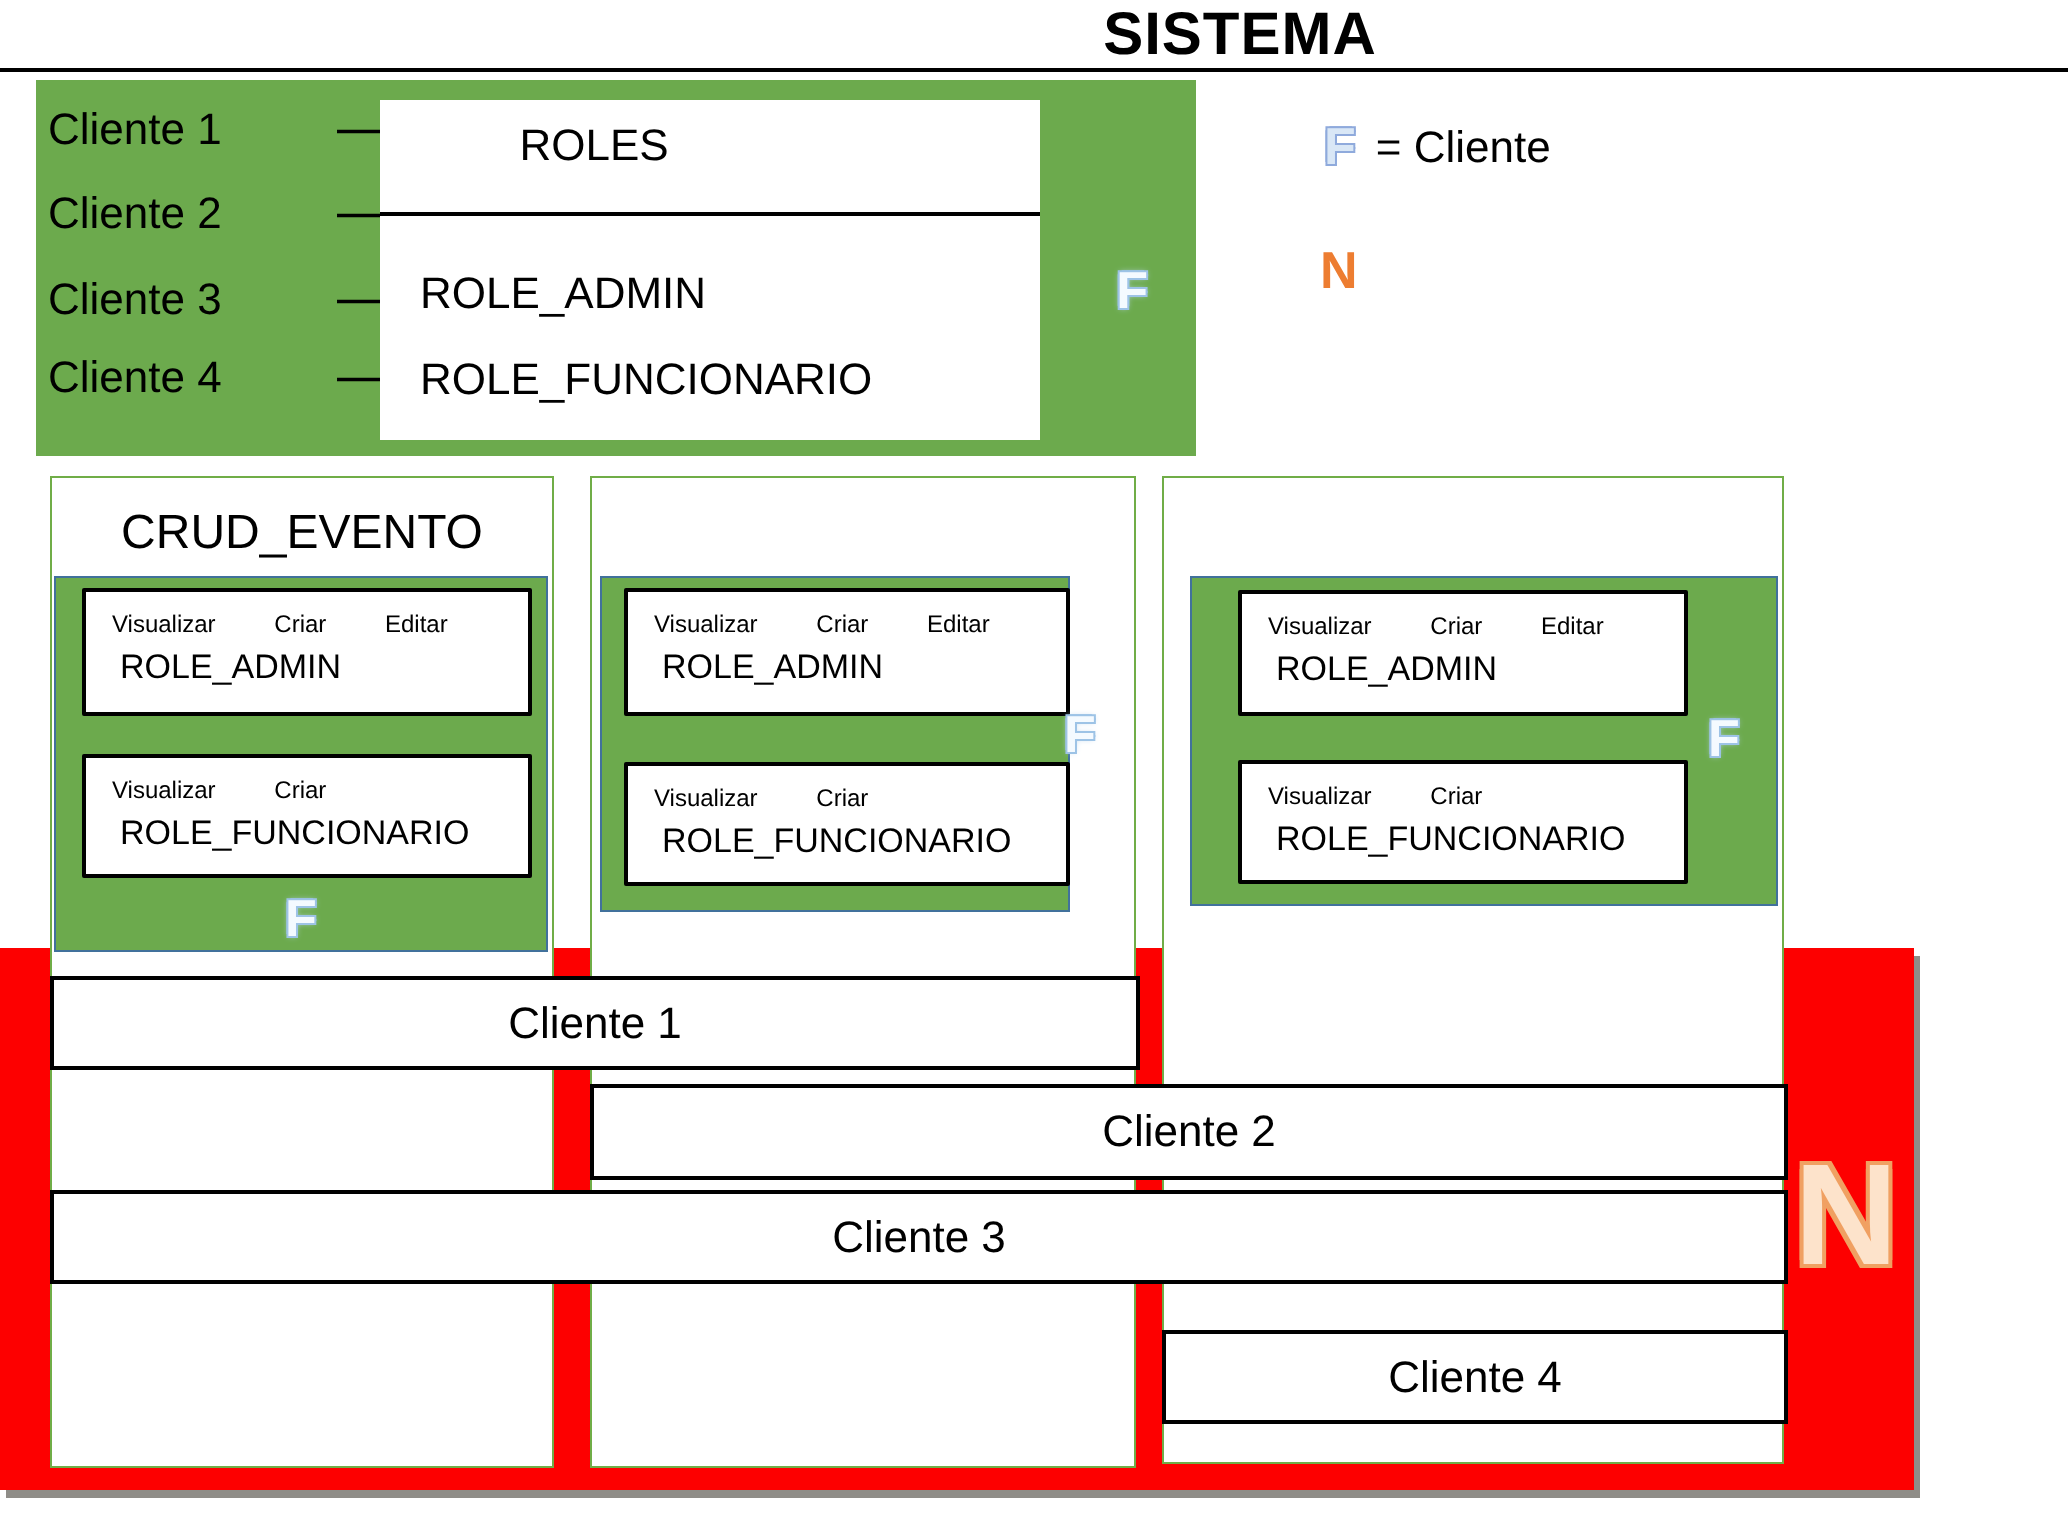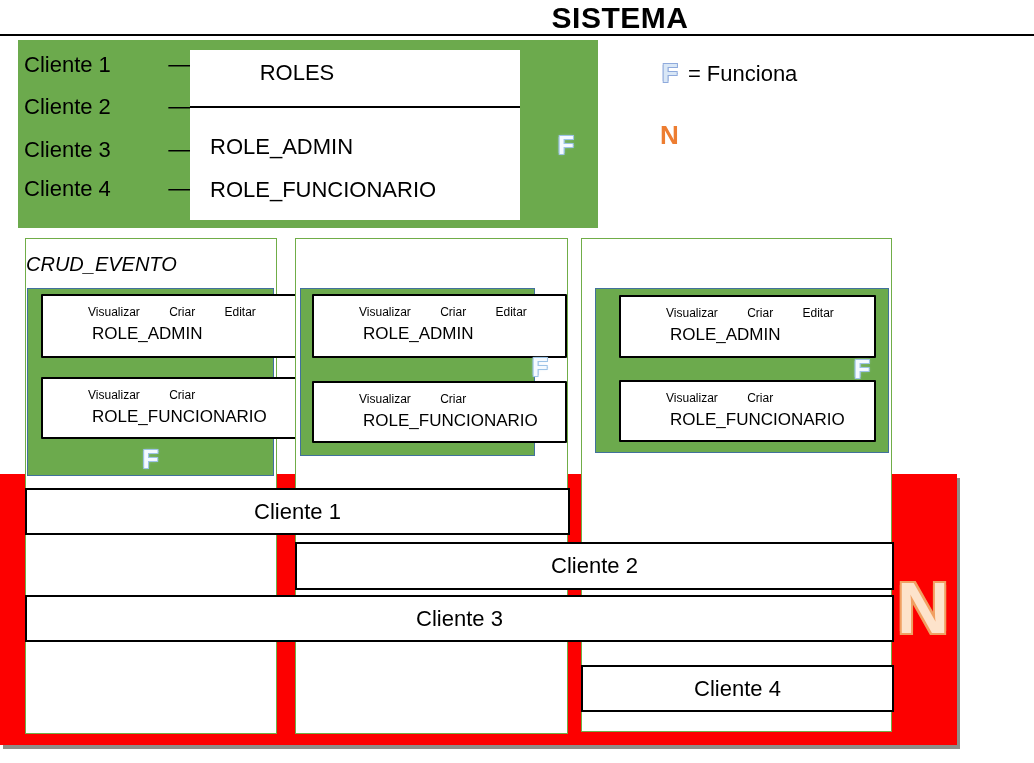--- a/index.html
+++ b/index.html
@@ -24,23 +24,23 @@
     text-shadow:-1px -1px 0 #9dc3e6, 1px -1px 0 #9dc3e6, -1px 1px 0 #9dc3e6, 1px 1px 0 #9dc3e6, 0 0 3px #bdd7ee;
   }
   .legend-row { display:flex; align-items:center; gap:10px; font-size:22px; }
   .legend-f {
     font-size:26px; font-weight:bold; color:#d9e7f6;
     text-shadow:-1px -1px 0 #8faadc, 1px -1px 0 #8faadc, -1px 1px 0 #8faadc, 1px 1px 0 #8faadc;
   }
   .legend-n { font-size:26px; font-weight:bold; color:#ed7d31; }
 
   .crud-card { background:#fff; border:1px solid #70ad47; }
-  .crud-title { text-align:left; font-size:20px; padding-top:14px; white-space:nowrap;font-style:italic; }
+  .crud-title { text-align:center; font-size:24px; padding-top:14px; white-space:nowrap; }
   .card-green { position:absolute; background:#6caa4d; border:1px solid #41719c; }
-  .role-box { position:absolute; background:#fff; border:2px solid #000; border-radius:1px;padding-left:32px; }
+  .role-box { position:absolute; background:#fff; border:2px solid #000; border-radius:1px; }
   .perm-row { padding:9px 0 0 13px; font-size:12px; white-space:nowrap; }
   .perm-row span + span { margin-left:26px; }
   .role-name { padding:5px 0 0 17px; font-size:17px; white-space:nowrap; }
 
   .red-zone { background:#fd0000; box-shadow:3px 4px 0 #8f8d88; }
   .client-bar {
     background:#fff; border:2px solid #000; display:flex; align-items:center; justify-content:center;
     font-size:22px;
   }
   .big-n {
@@ -79,21 +79,21 @@
       <div class="roles-header">ROLES</div>
       <div class="roles-item" style="top:84px;">ROLE_ADMIN</div>
       <div class="roles-item" style="top:127px;">ROLE_FUNCIONARIO</div>
     </div>
 
     <div class="abs f-mark" style="right:24px; top:90px;">F</div>
   </div>
 
   <div class="abs legend-row" style="left:662px; top:58px;">
     <span class="legend-f">F</span>
-    <span>= Funciona</span>
+    <span>= Cliente</span>
   </div>
   <div class="abs legend-row" style="left:660px; top:120px;">
     <span class="legend-n">N</span>
   </div>
 
   <div class="abs red-zone" style="left:0; top:474px; width:957px; height:271px;"></div>
 
   <div class="abs crud-card" style="left:25px; top:238px; width:250px; height:494px;">
     <div class="crud-title">CRUD_EVENTO</div>
     <div class="card-green" style="left:1px; top:49px; width:245px; height:186px;">

